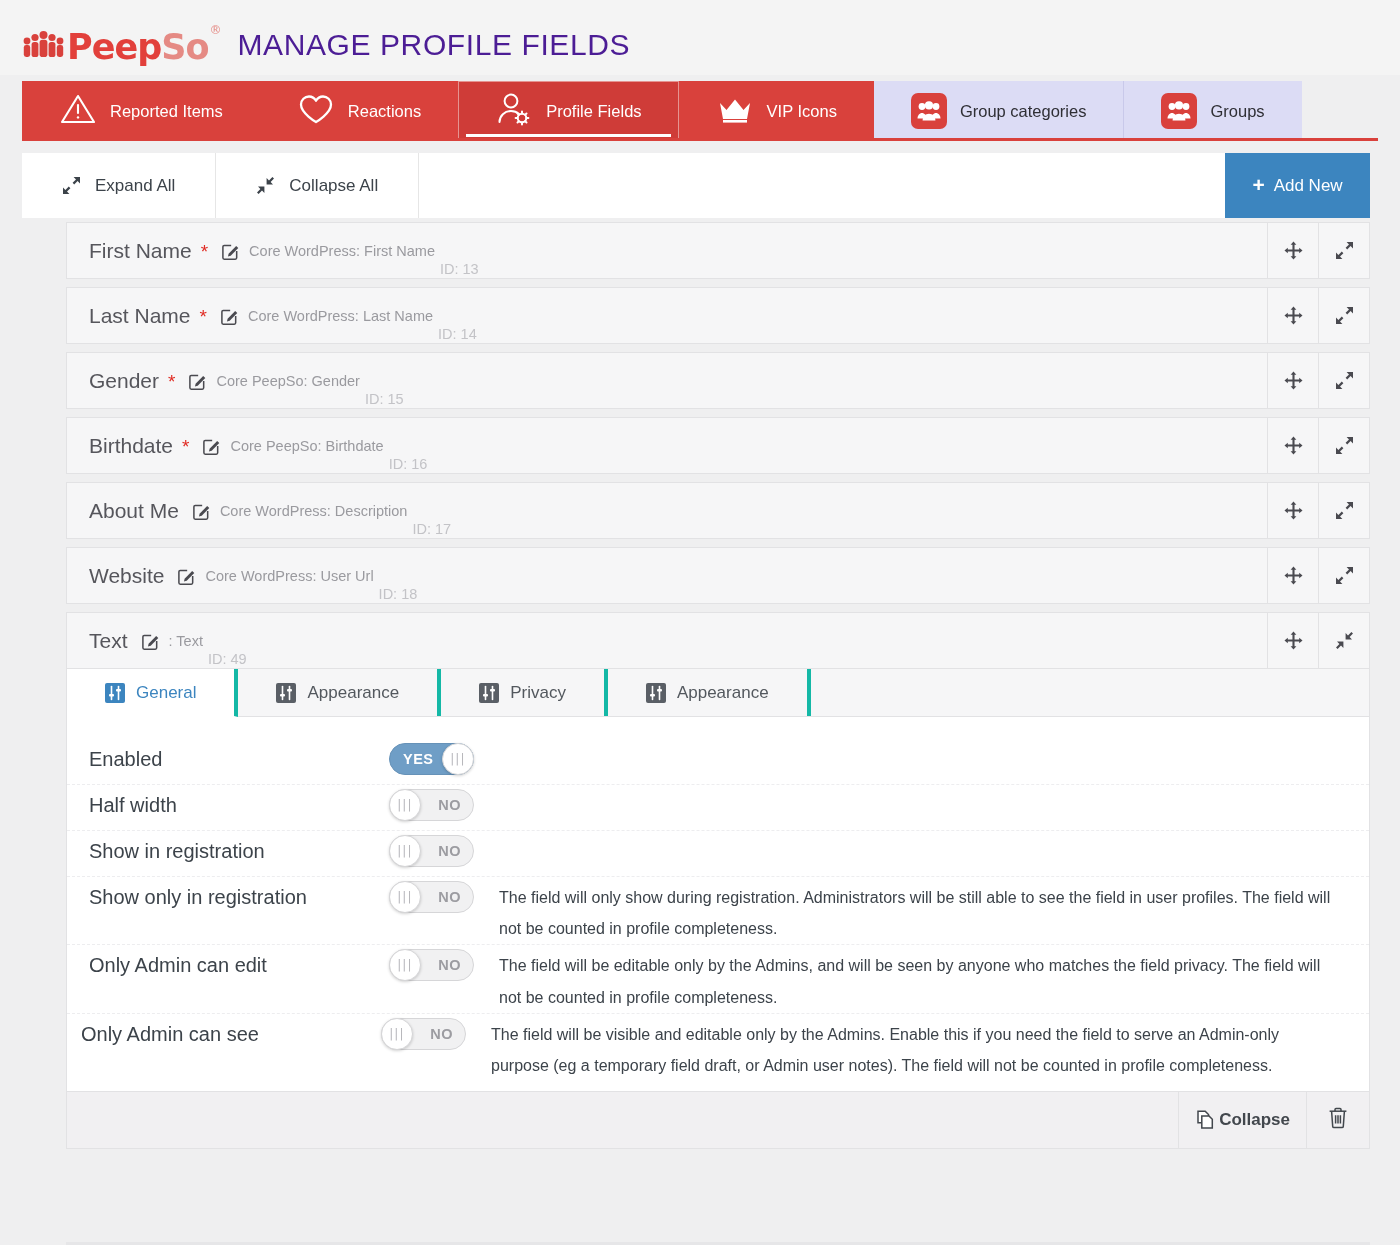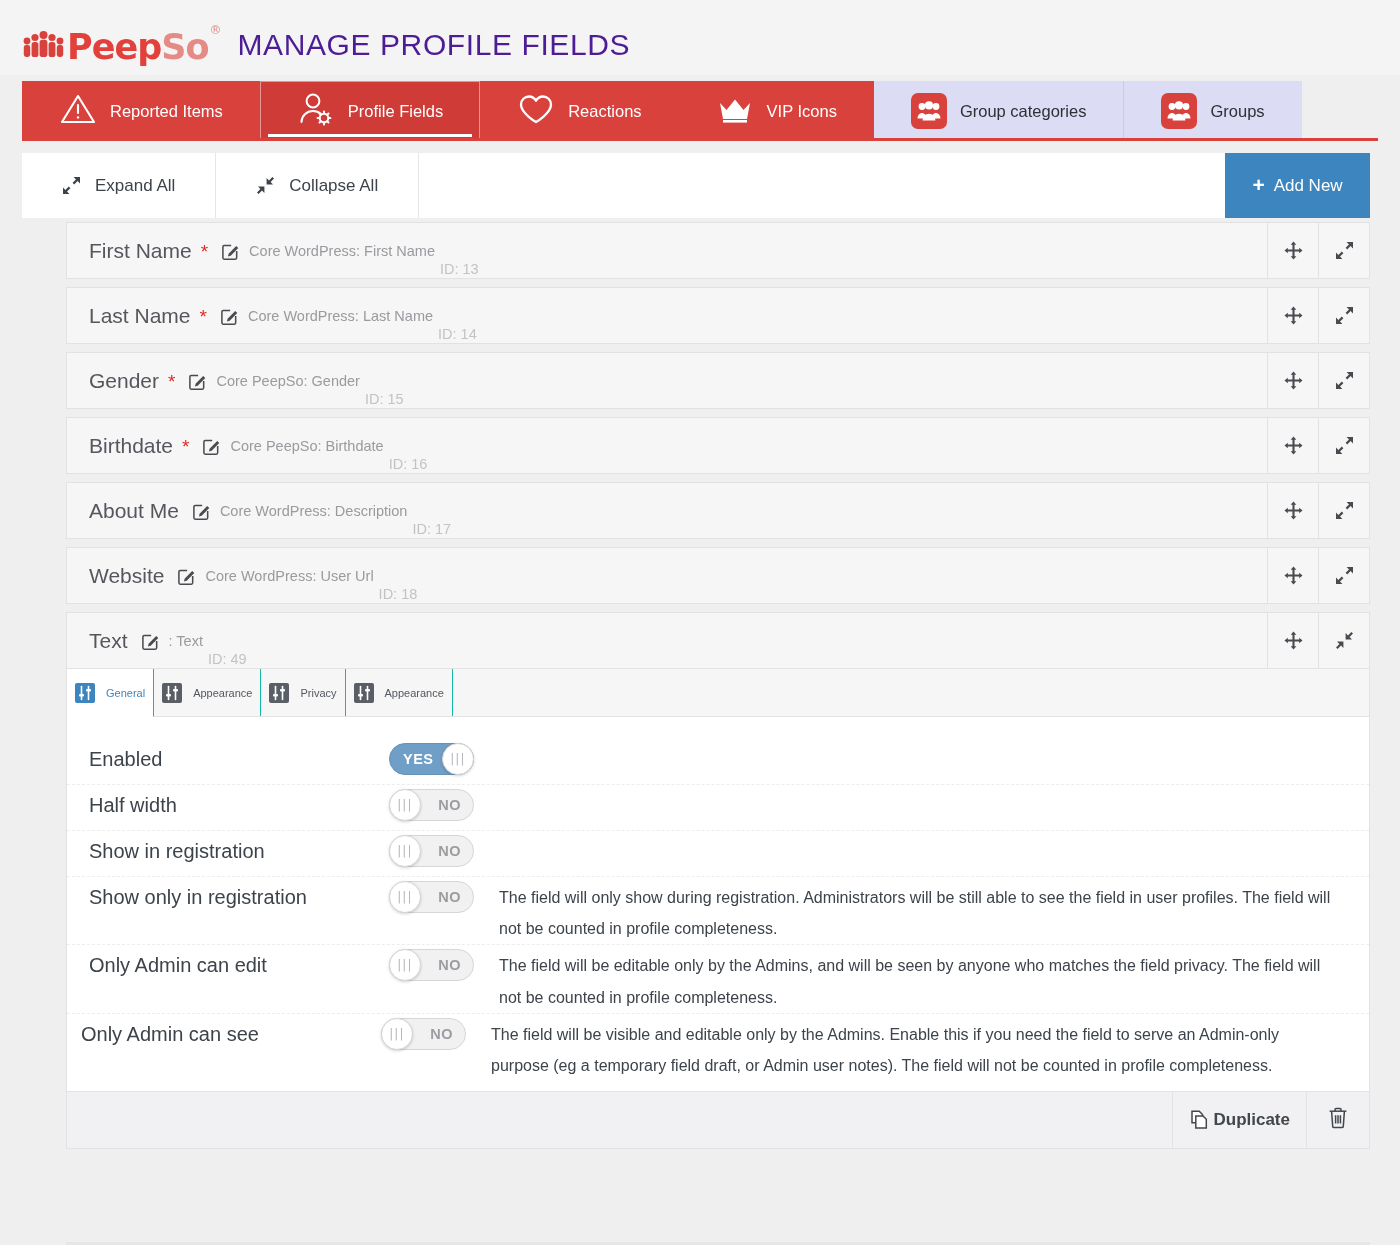--- a/index.html
+++ b/index.html
@@ -214,24 +214,24 @@
     box-sizing: border-box;
   }
   .panel-tabs {
     display: flex;
     background: #f6f6f7;
     border-bottom: 1px solid #e2e2e4;
     height: 47px;
   }
   .ptab {
     display: flex; align-items: center;
-    padding: 0 8px;
-    font-size: 11px;
+    padding: 0 38px;
+    font-size: 17px;
     color: #53585e;
-    border-right: 1px solid #14b8a6;
+    border-right: 4px solid #14b8a6;
     cursor: pointer;
     box-sizing: border-box;
   }
   .ptab .ptab-ico { margin-right: 11px; display: flex; }
   .ptab.active {
     background: #ffffff;
     color: #3c85bf;
     border-bottom: 1px solid #ffffff;
     margin-bottom: -1px;
   }
@@ -372,39 +372,39 @@
     <span>
       <svg width="38" height="34" viewBox="0 0 38 34" fill="none" stroke="#ffffff" stroke-width="2.1" stroke-linejoin="round">
         <path d="M19 4 L35 30 H3 Z"></path>
         <line x1="19" y1="13" x2="19" y2="21" stroke-linecap="round"></line>
         <circle cx="19" cy="25.4" r="1.2" fill="#ffffff" stroke="none"></circle>
       </svg>
     </span>
     <span class="tab-label">Reported Items</span>
   </div>
 
+  <div class="tab">
+    <span>
+      <svg width="38" height="34" viewBox="0 0 38 34" fill="none" stroke="#ffffff" stroke-width="2.3" stroke-linejoin="round">
+        <path d="M19 30C19 30 4 21.3 4 12.6 4 7.9 7.7 4.5 12 4.5c3 0 5.6 1.8 7 4.3 1.4-2.5 4-4.3 7-4.3 4.3 0 8 3.4 8 8.1C34 21.3 19 30 19 30z"></path>
+      </svg>
+    </span>
+    <span class="tab-label">Reactions</span>
+  </div>
+
   <div class="tab active">
     <span>
       <svg width="38" height="36" viewBox="0 0 38 36" fill="none" stroke="#ffffff" stroke-width="2" stroke-linejoin="round" stroke-linecap="round">
         <circle cx="16" cy="10" r="6.4"></circle>
         <path d="M4.5 31c0-6.2 5.2-11 11.5-11 3.1 0 5.9 1.1 8 3"></path>
         <circle cx="27" cy="27" r="4.3"></circle>
         <path d="M27 20.6v2M27 31.4v2M20.6 27h2M31.4 27h2M22.5 22.5l1.4 1.4M30.1 30.1l1.4 1.4M31.5 22.5l-1.4 1.4M23.9 30.1l-1.4 1.4"></path>
       </svg>
     </span>
     <span class="tab-label">Profile Fields</span>
-  </div>
-
-  <div class="tab">
-    <span>
-      <svg width="38" height="34" viewBox="0 0 38 34" fill="none" stroke="#ffffff" stroke-width="2.3" stroke-linejoin="round">
-        <path d="M19 30C19 30 4 21.3 4 12.6 4 7.9 7.7 4.5 12 4.5c3 0 5.6 1.8 7 4.3 1.4-2.5 4-4.3 7-4.3 4.3 0 8 3.4 8 8.1C34 21.3 19 30 19 30z"></path>
-      </svg>
-    </span>
-    <span class="tab-label">Reactions</span>
   </div>
 
   <div class="tab">
     <span>
       <svg width="38" height="30" viewBox="0 0 38 30" fill="#ffffff">
         <path d="M4 9 L10.5 16 L19 5.5 L27.5 16 L34 9 L31 25 H7 Z"></path>
         <rect x="7" y="26" width="24" height="2.6"></rect>
       </svg>
     </span>
     <span class="tab-label">VIP Icons</span>
@@ -794,21 +794,21 @@
     </div>
 
     <div class="panel-footer">
       <div class="pf-btn pf-duplicate">
         <span class="pf-ico">
           <svg width="22" height="22" viewBox="0 0 22 22" fill="none" stroke="#42474d" stroke-width="1.5">
             <path d="M3 2.2h7.2l3.3 3.3v8.3H3z" fill="#ffffff"></path>
             <path d="M6.8 7h7.2l3.3 3.3V19H6.8z" fill="#ffffff"></path>
           </svg>
         </span>
-        <span>Duplicate</span>
+        <span>Collapse</span>
       </div>
       <div class="pf-btn pf-trash">
         <span>
           <svg width="22" height="24" viewBox="0 0 22 24" fill="none" stroke="#42474d" stroke-width="1.5">
             <path d="M2.6 5.2h16.8"></path>
             <path d="M8 5.2V3.4A1 1 0 0 1 9 2.4h4a1 1 0 0 1 1 1v1.8"></path>
             <path d="M4.6 5.2l1.1 15.2a1.3 1.3 0 0 0 1.3 1.2h8a1.3 1.3 0 0 0 1.3-1.2l1.1-15.2"></path>
             <path d="M8.6 9.2v8.4M11 9.2v8.4M13.4 9.2v8.4"></path>
           </svg>
         </span>

